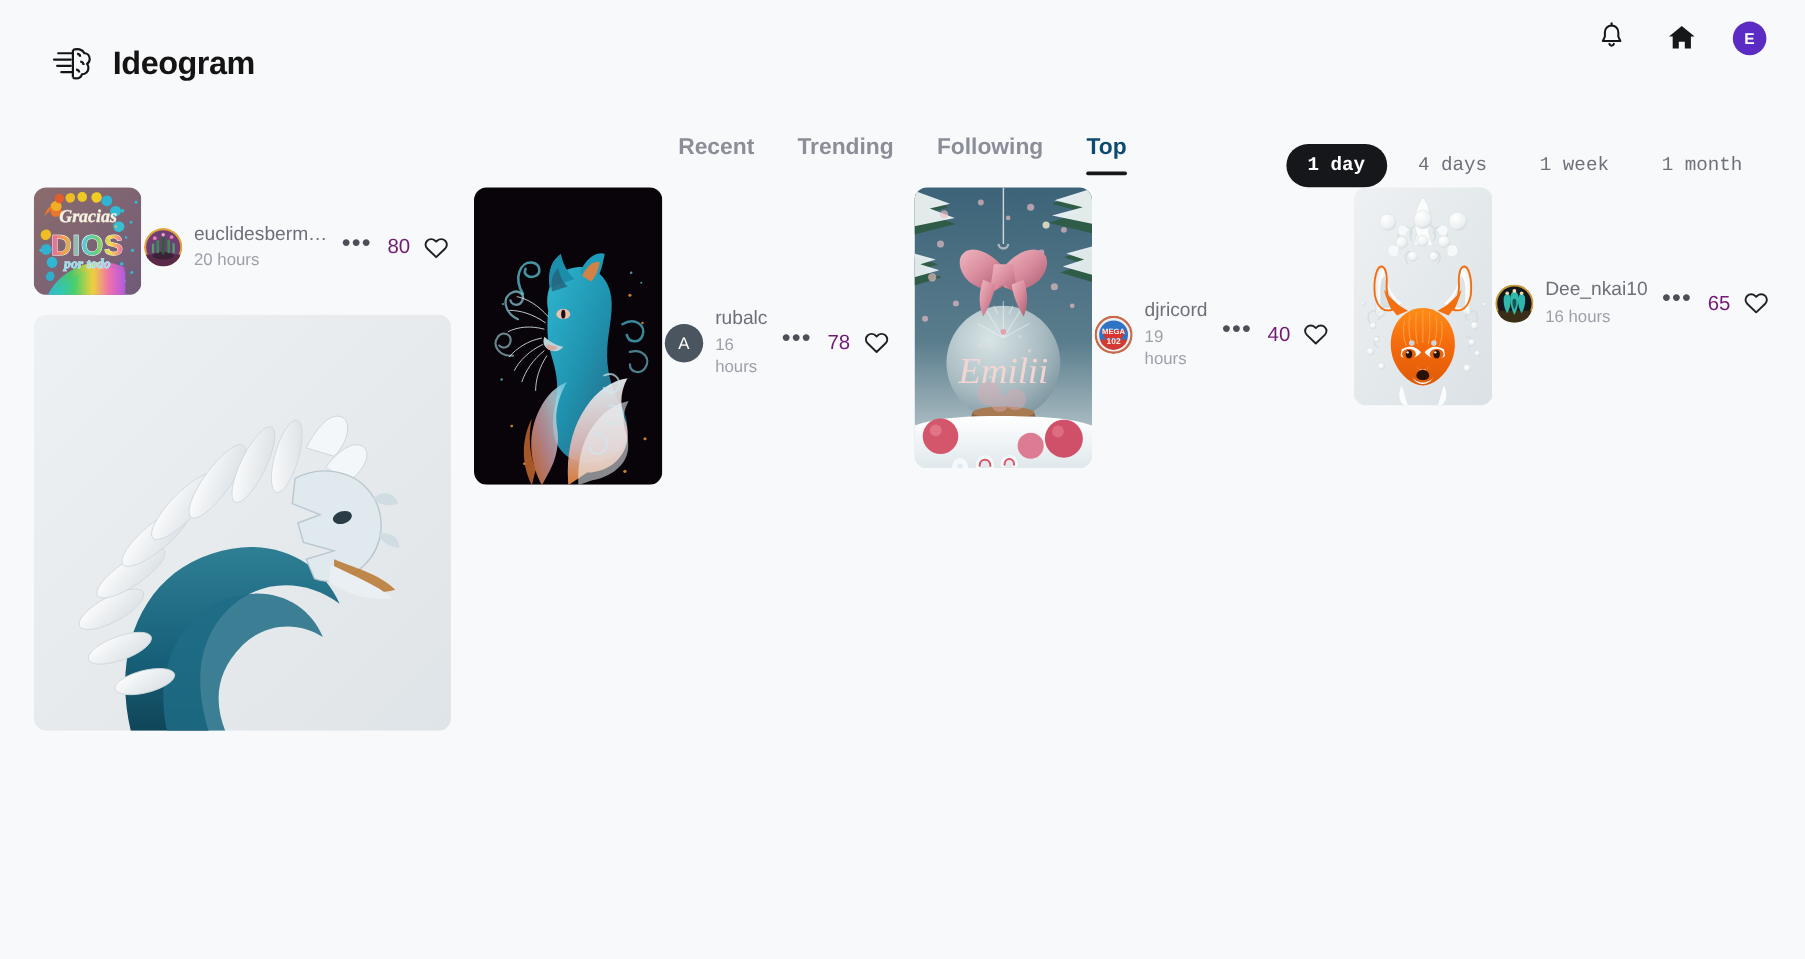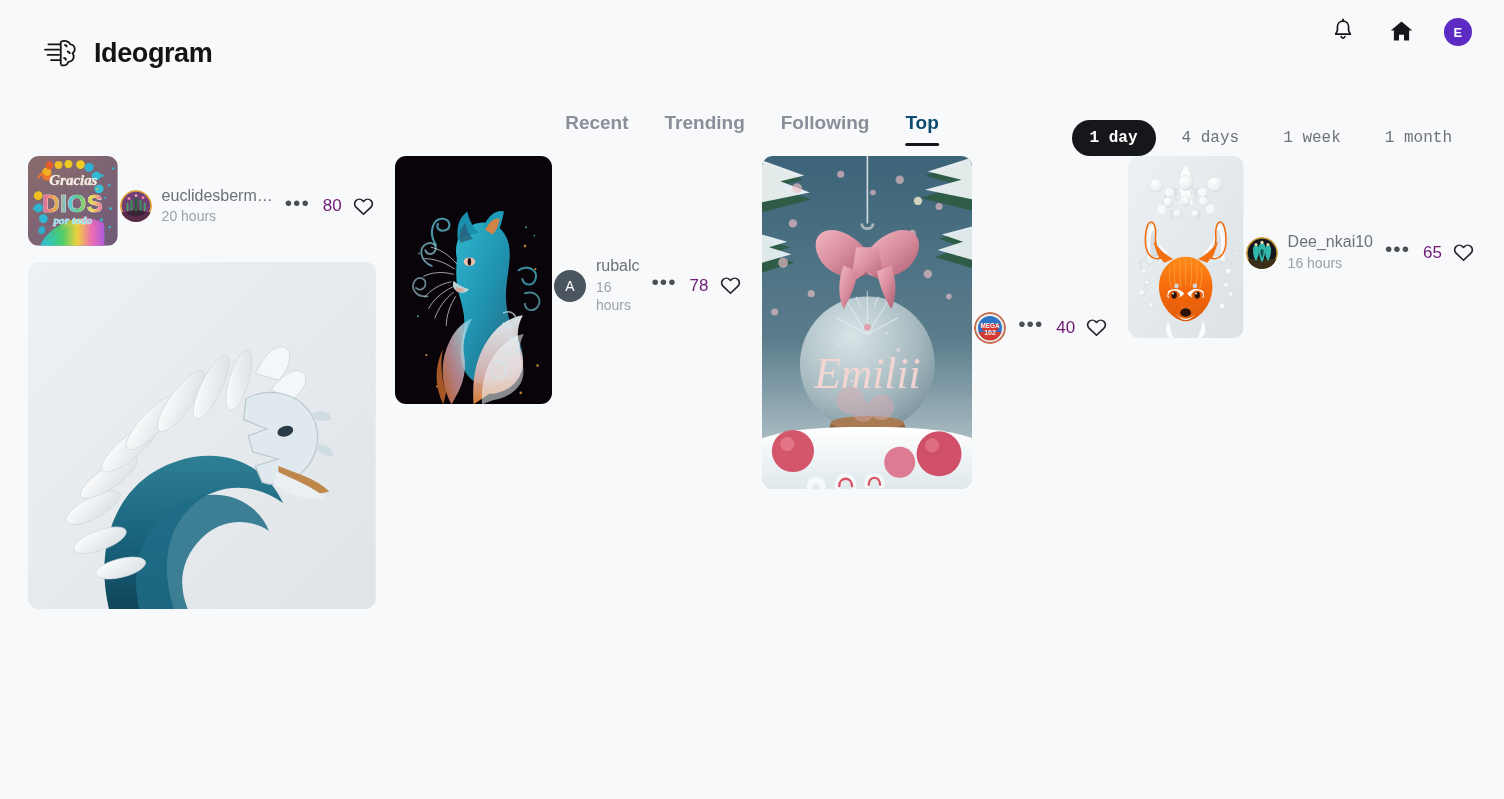--- a/index.html
+++ b/index.html
@@ -550,20 +550,24 @@
         <div class="meta-avatar">
           <svg viewBox="0 0 32 32">
             <circle cx="16" cy="16" r="16" fill="#c76a4a"></circle>
             <circle cx="16" cy="16" r="14" fill="#eceff1"></circle>
             <circle cx="16" cy="16" r="12" fill="#2f73c4"></circle>
             <path d="M4.5 20a12 12 0 0 0 23 0z" fill="#d33a33"></path>
             <path d="M6 12h20l-3 7H9z" fill="#d8352f"></path>
             <text x="16" y="15.6" font-size="6.4" font-family="Liberation Sans, sans-serif" font-weight="bold" fill="#f3f5f6" text-anchor="middle">MEGA</text>
             <text x="16" y="23.4" font-size="7" font-family="Liberation Sans, sans-serif" font-weight="bold" fill="#fdf1ea" text-anchor="middle">102</text>
           </svg>
+        </div>
+        <div class="meta-text">
+          <div class="meta-user">djricord</div>
+          <div class="meta-time">19 hours</div>
         </div>
         <div class="meta-right">
           <div class="dots">•••</div>
           <div class="like-count">40</div>
           <span class="heart">
             <svg width="21" height="19" viewBox="0 0 22 20" fill="none" stroke="#1f2126" stroke-width="1.7" stroke-linejoin="round">
               <path d="M11 18.2 3.1 10.6a4.7 4.7 0 0 1 0-6.8 5 5 0 0 1 7 0L11 4.6l.9-.8a5 5 0 0 1 7 0 4.7 4.7 0 0 1 0 6.8z"></path>
             </svg>
           </span>
         </div>

